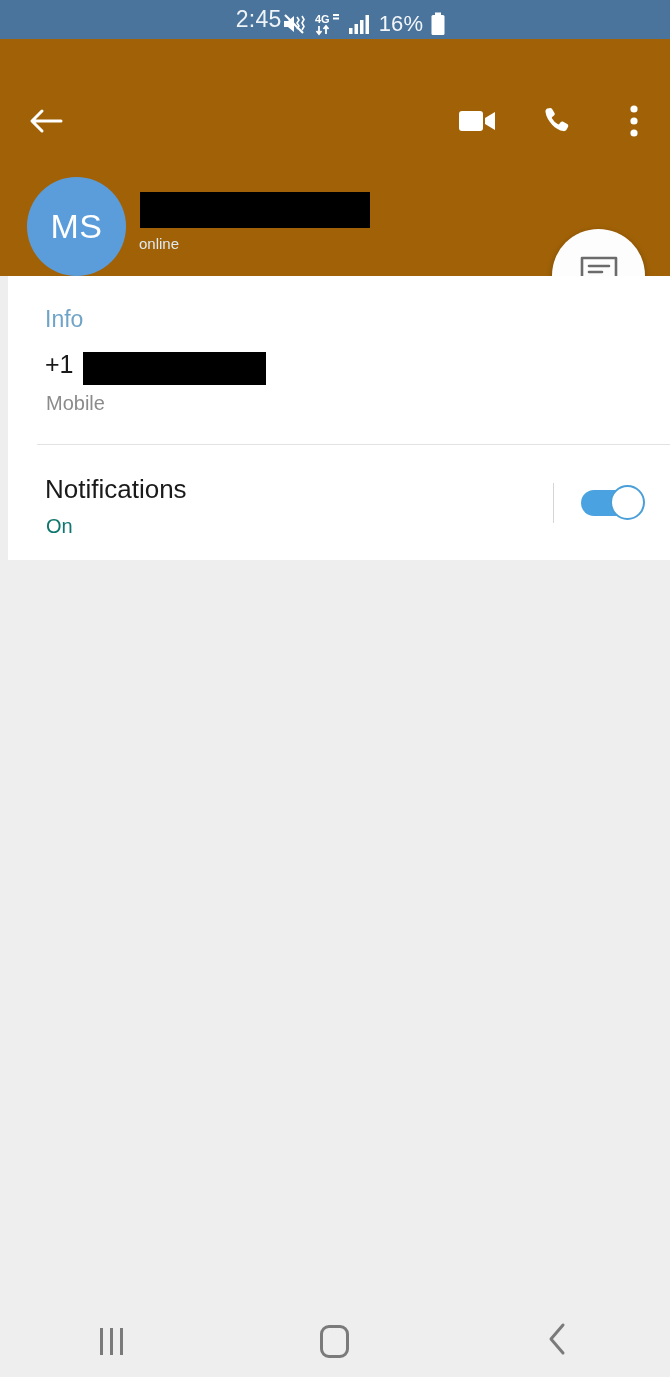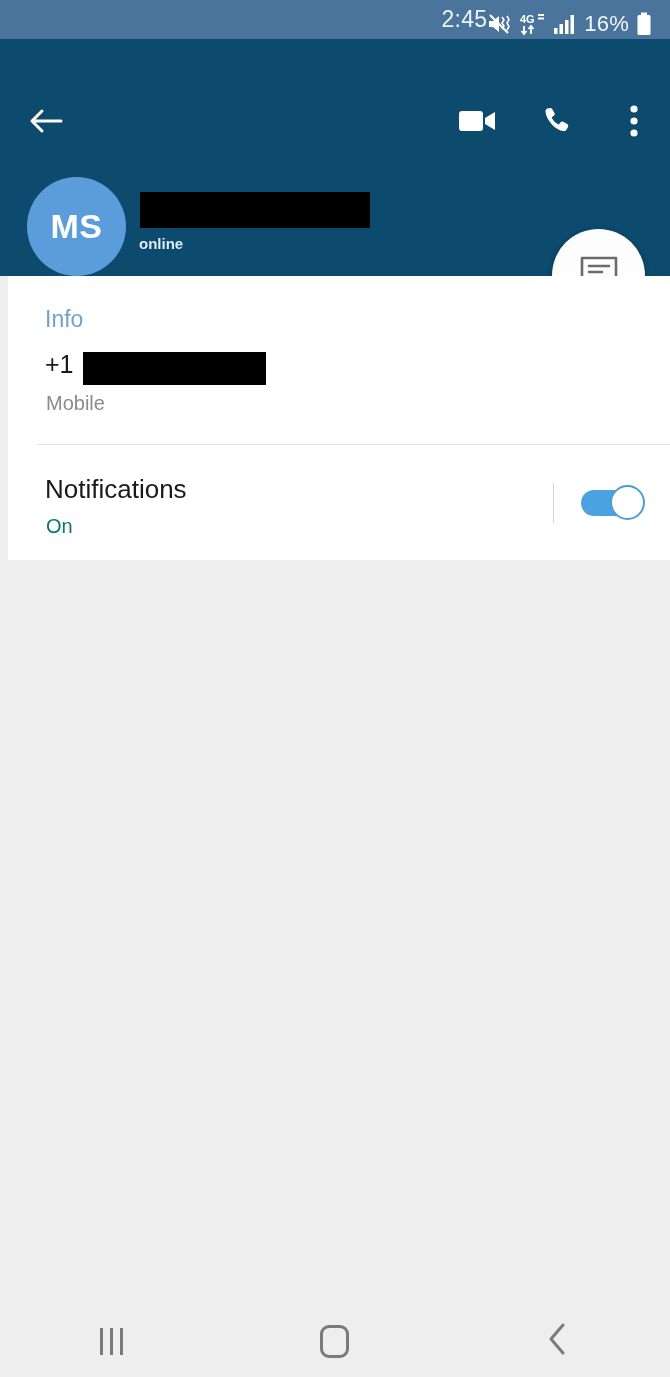--- a/index.html
+++ b/index.html
@@ -8,33 +8,32 @@
     font-family:"Liberation Sans", sans-serif;
     background:#eeeeee;
     overflow:hidden;
   }
   .phone { position:relative; width:670px; height:1377px; background:#eeeeee; }
 
   
   .statusbar {
     position:absolute; top:0; left:0; width:670px; height:39px;
     background:#4a749c; color:#ffffff;
-    display:flex; align-items:center; justify-content:flex-end;
+    display:flex; align-items:center; justify-content:center;
     padding:0 18px 0 30px;
   }
   .status-time { font-size:23px; letter-spacing:.3px; color:#eef3f7; }
   .status-right { display:flex; align-items:center; gap:7px;margin-top:8px; }
   .status-right svg { display:block; }
   .status-batt { font-size:22px; color:#f2f6fa; letter-spacing:.2px; }
 
   
   .header {
     position:absolute; top:39px; left:0; width:670px; height:237px;
-    background:#0c4a6e;
-    font-weight:bold;
+    background:#a16207;
   }
   .appbar {
     position:absolute; top:0; left:0; width:670px; height:92px;
     display:flex; align-items:center;
   }
   .appbar-back { position:absolute; left:24px; top:62px; width:44px; height:44px;
     display:flex; align-items:center; justify-content:center; }
   .appbar-actions { position:absolute; right:14px; top:62px; display:flex; align-items:center; gap:34px; }
   .appbar-actions .act { width:44px; height:44px; display:flex; align-items:center; justify-content:center; }
 

